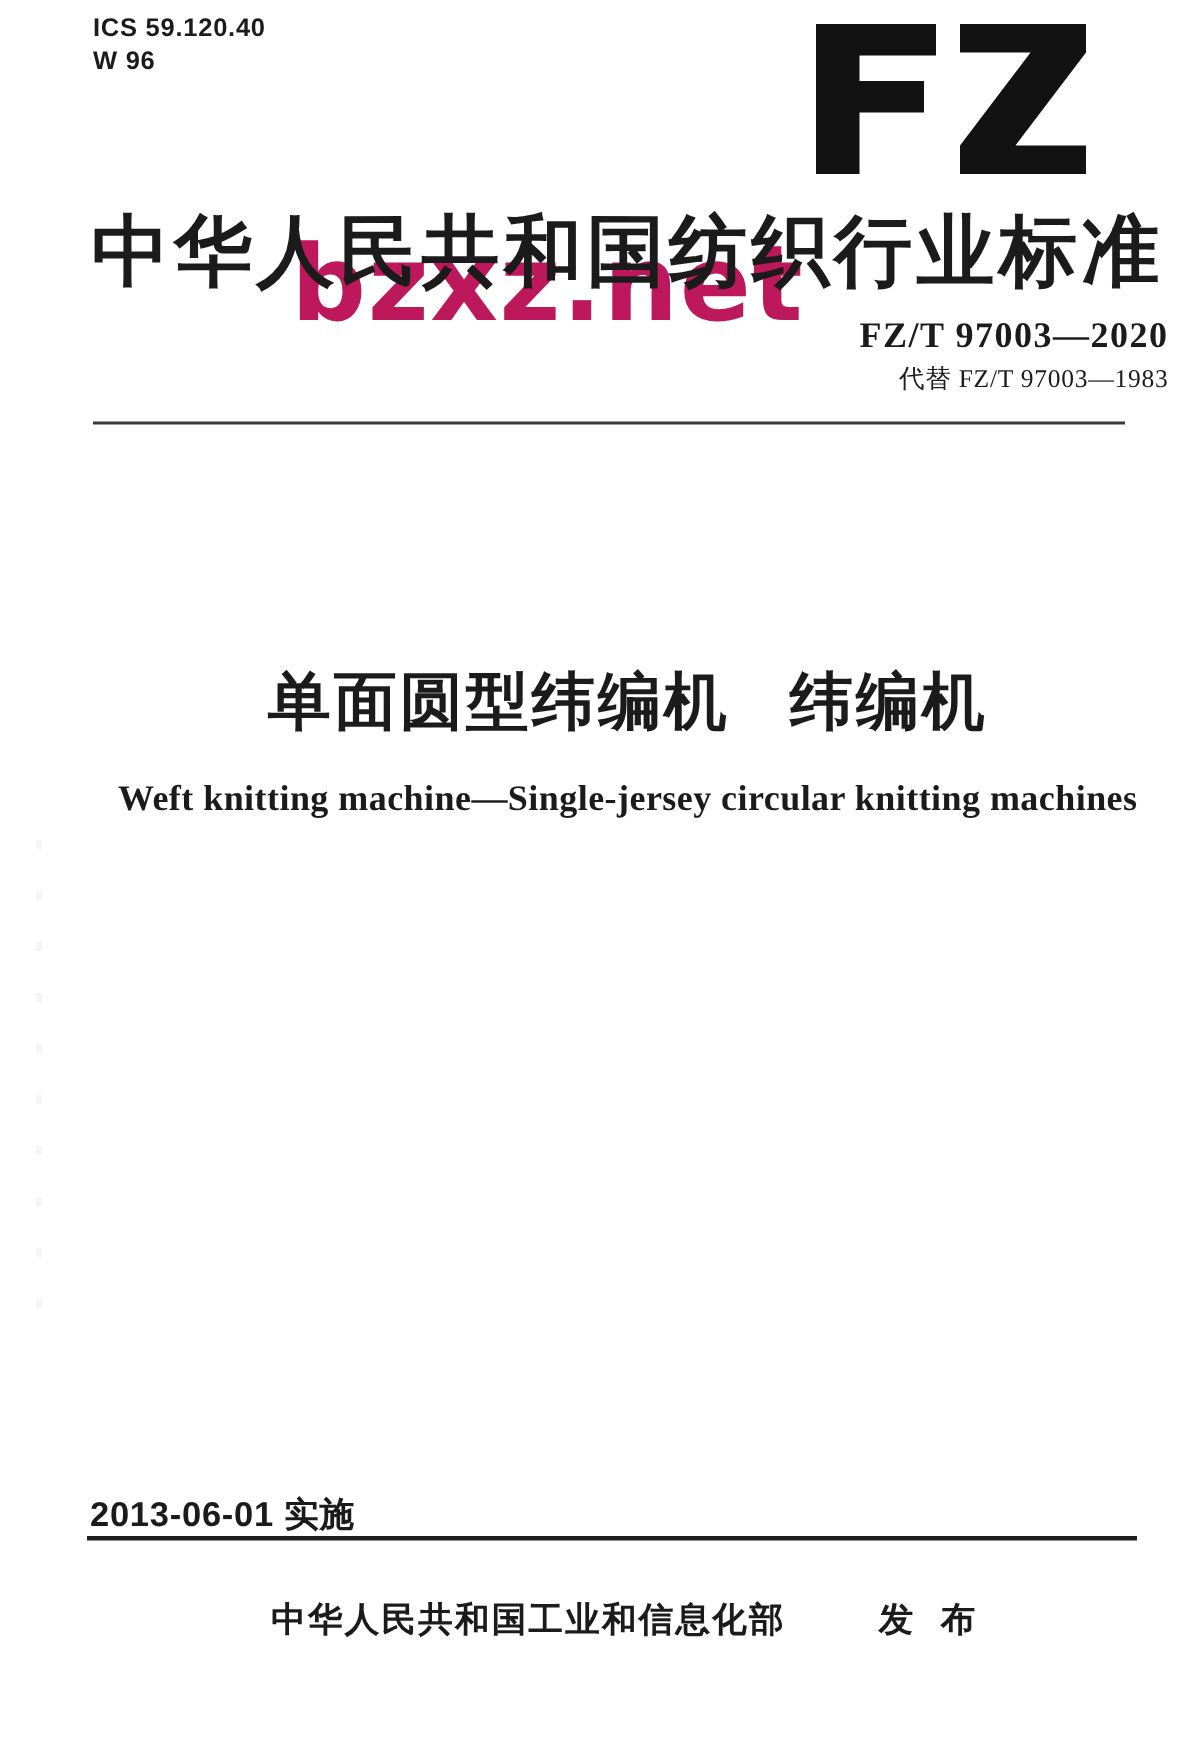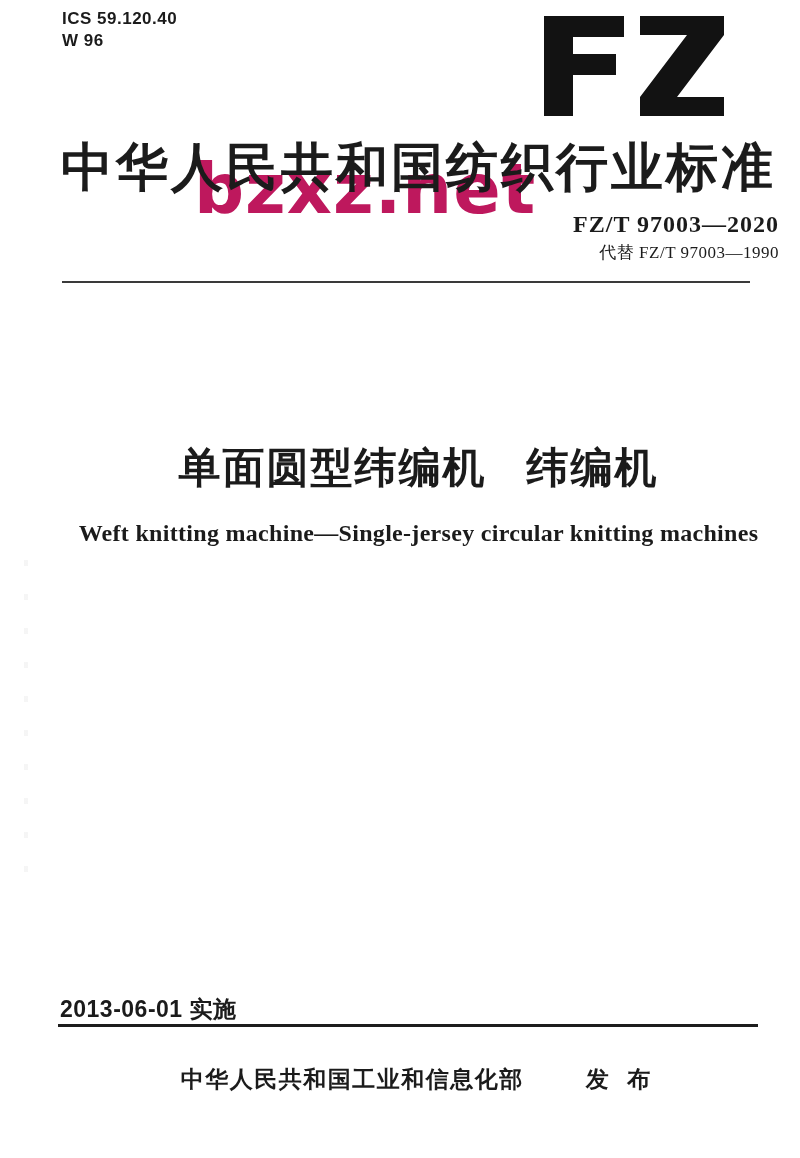--- a/index.html
+++ b/index.html
@@ -177,21 +177,21 @@
       <path d="M96,0 H180 V19 L133,81 H180 V100 H96 V81 L143,19 H96 Z" fill="#121212"></path>
     </svg>
   </div>
 
   <div class="watermark">bzxz.net</div>
 
   <div class="header-title">中华人民共和国纺织行业标准</div>
 
   <div class="std-block">
     <div class="std-no">FZ/T 97003—2020</div>
-    <div class="std-replaces">代替 FZ/T 97003—1990</div>
+    <div class="std-replaces">代替 FZ/T 97003—1983</div>
   </div>
 
   <div class="header-rule"></div>
 
   <div class="scan-smudge"></div>
 
   <div class="doc-title">
     <span>单面圆型纬编机</span>
     <span>纬编机</span>
   </div>

